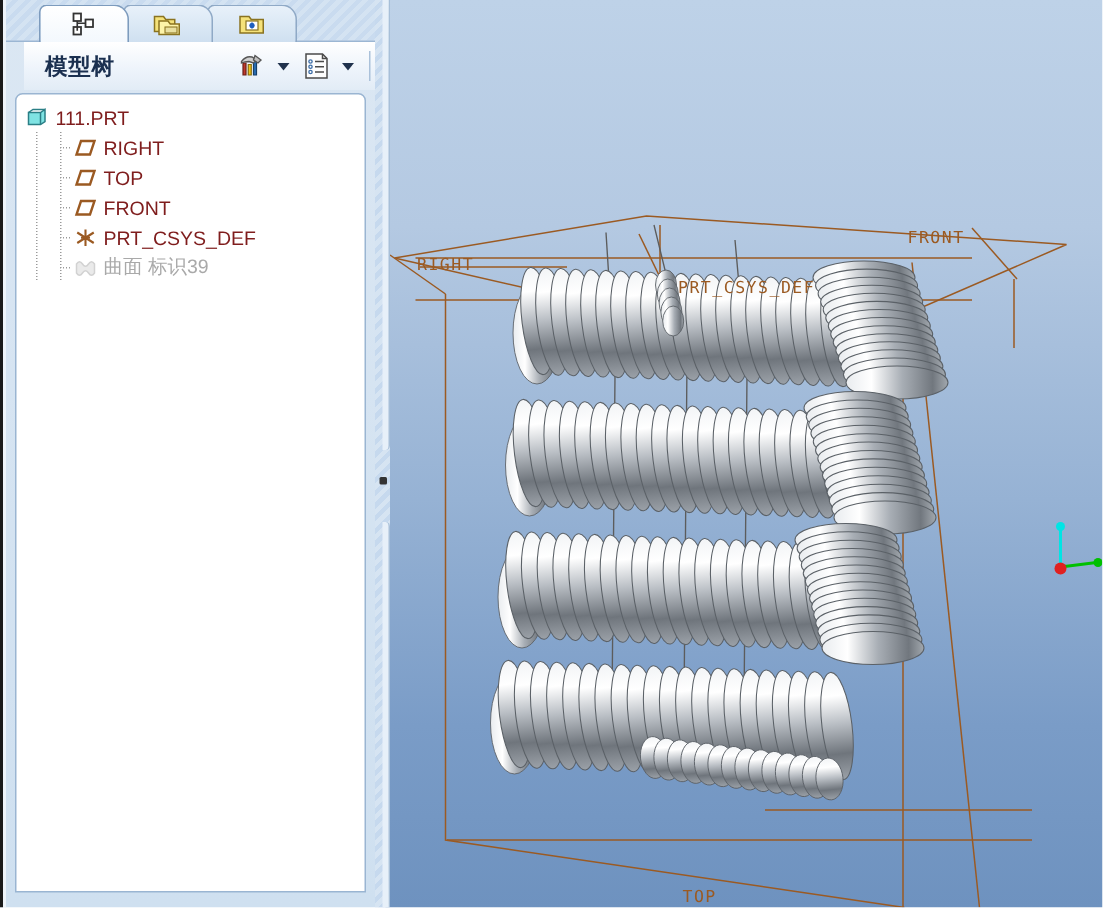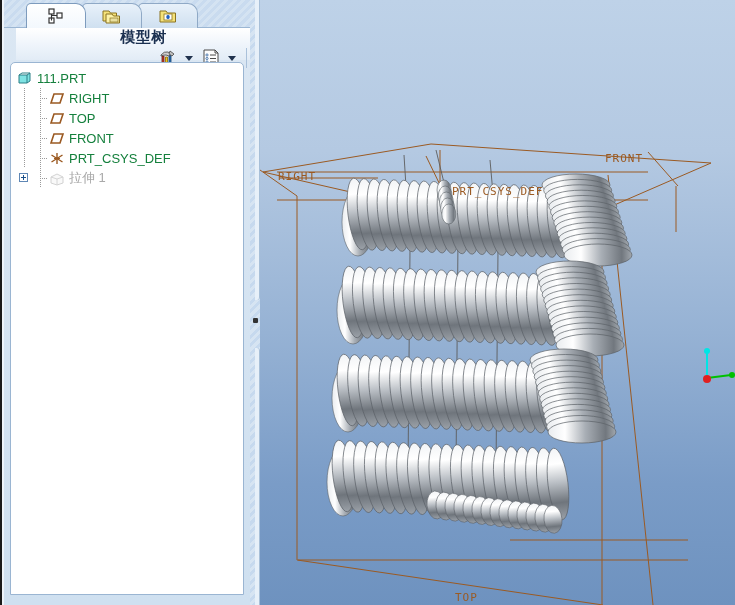--- a/index.html
+++ b/index.html
@@ -50,21 +50,21 @@
     z-index: 4;
   }
   #tab-model  { left: 22px; }
   #tab-folder { left: 78px; z-index: 3; }
   #tab-fav    { left: 134px; z-index: 2; }
 
   
   #panel-header {
     position: absolute; left: 16px; top: 28px; right: 0; height: 32px;
     background: linear-gradient(to bottom,#ffffff 0%,#eef4fb 55%,#e2ecf6 100%);
-    display: flex; align-items: center; flex-direction: column;
+    display: flex; align-items: center;
   }
   #panel-title {
     margin-left: 14px;
     font-size: 15px; color: #1b3050; font-weight: bold;
     letter-spacing: .5px;
   }
   #header-tools { margin-left: auto; display: flex; align-items: center; gap: 2px; padding-right: 10px; }
   .hdr-btn { display: flex; align-items: center; cursor: pointer; padding: 1px 2px; }
   .caret {
     width: 0; height: 0; margin-left: 3px; margin-right: 4px;
@@ -82,21 +82,21 @@
     width: 234px; height: 533px;
     background: #ffffff;
     border: 1px solid #9ab5d2;
     border-radius: 5px 5px 0 0;
     overflow: hidden;
   }
   #tree-inner { padding: 5px 0 0 6px; }
 
   .row {
     display: flex; align-items: center;
-    height: 20px; font-size: 13px; color: #15803d;
+    height: 20px; font-size: 13px; color: #7f1d1d;
     white-space: nowrap; cursor: default;
   }
   .row.dim { color: #a9a9a9; }
   .row .lbl { padding-left: 3px; }
 
   .indent { width: 16px; height: 20px; position: relative; flex: 0 0 16px; }
   .indent.vline::before {
     content: ""; position: absolute; left: 7px; top: 0; width: 1px; height: 20px;
     background: repeating-linear-gradient(to bottom,#9a9a9a 0 1px,transparent 1px 2px);
   }
@@ -256,29 +256,26 @@
           <div class="row">
             <div class="indent vline"></div>
             <div class="elbow thru"></div>
             <div class="ico"><svg width="16" height="15" viewBox="0 0 16 15" style="opacity: 1;">
                 <path d="M8 2 L8 13 M2.5 4 L13.5 11 M13.5 4 L2.5 11" stroke="#9b5a22" stroke-width="1.4" fill="none"></path>
                 <path d="M5 7.5 L11 7.5" stroke="#9b5a22" stroke-width="1.2"></path>
               </svg></div>
             <span class="lbl">PRT_CSYS_DEF</span>
           </div>
           <div class="row dim">
-            <div class="indent">
-              <div class="plusbox"></div>
-            </div>
+            <div class="indent vline"></div>
             <div class="elbow thru"></div>
             <div class="ico"><svg width="16" height="15" viewBox="0 0 16 15" style="opacity: 0.38;">
-                <path d="M2 6 L8 3 L14 6 L14 12 L8 14 L2 12 Z" fill="#f0f0f0" stroke="#8a8a8a" stroke-width="1"></path>
-                <path d="M2 6 L8 8 L14 6 M8 8 L8 14" fill="none" stroke="#8a8a8a" stroke-width=".9"></path>
+                <path d="M2 5 q2-3 4 0 q2 3 4 0 q2-3 4 0 L14 11 q-2 3 -4 0 q-2-3 -4 0 q-2 3 -4 0 Z" fill="#c9c9c9" stroke="#8a8a8a" stroke-width="1"></path>
               </svg></div>
-            <span class="lbl">拉伸 1</span>
+            <span class="lbl">曲面 标识39</span>
           </div>
         </div>
     </div>
   </div>
 
   <div id="viewport">
 
     <svg id="scene" width="477" height="605" viewBox="0 0 477 605" style="position:absolute;left:0;top:0;">
       <defs>
         <linearGradient id="coilGrad" x1="0" y1="0" x2="0" y2="1">

